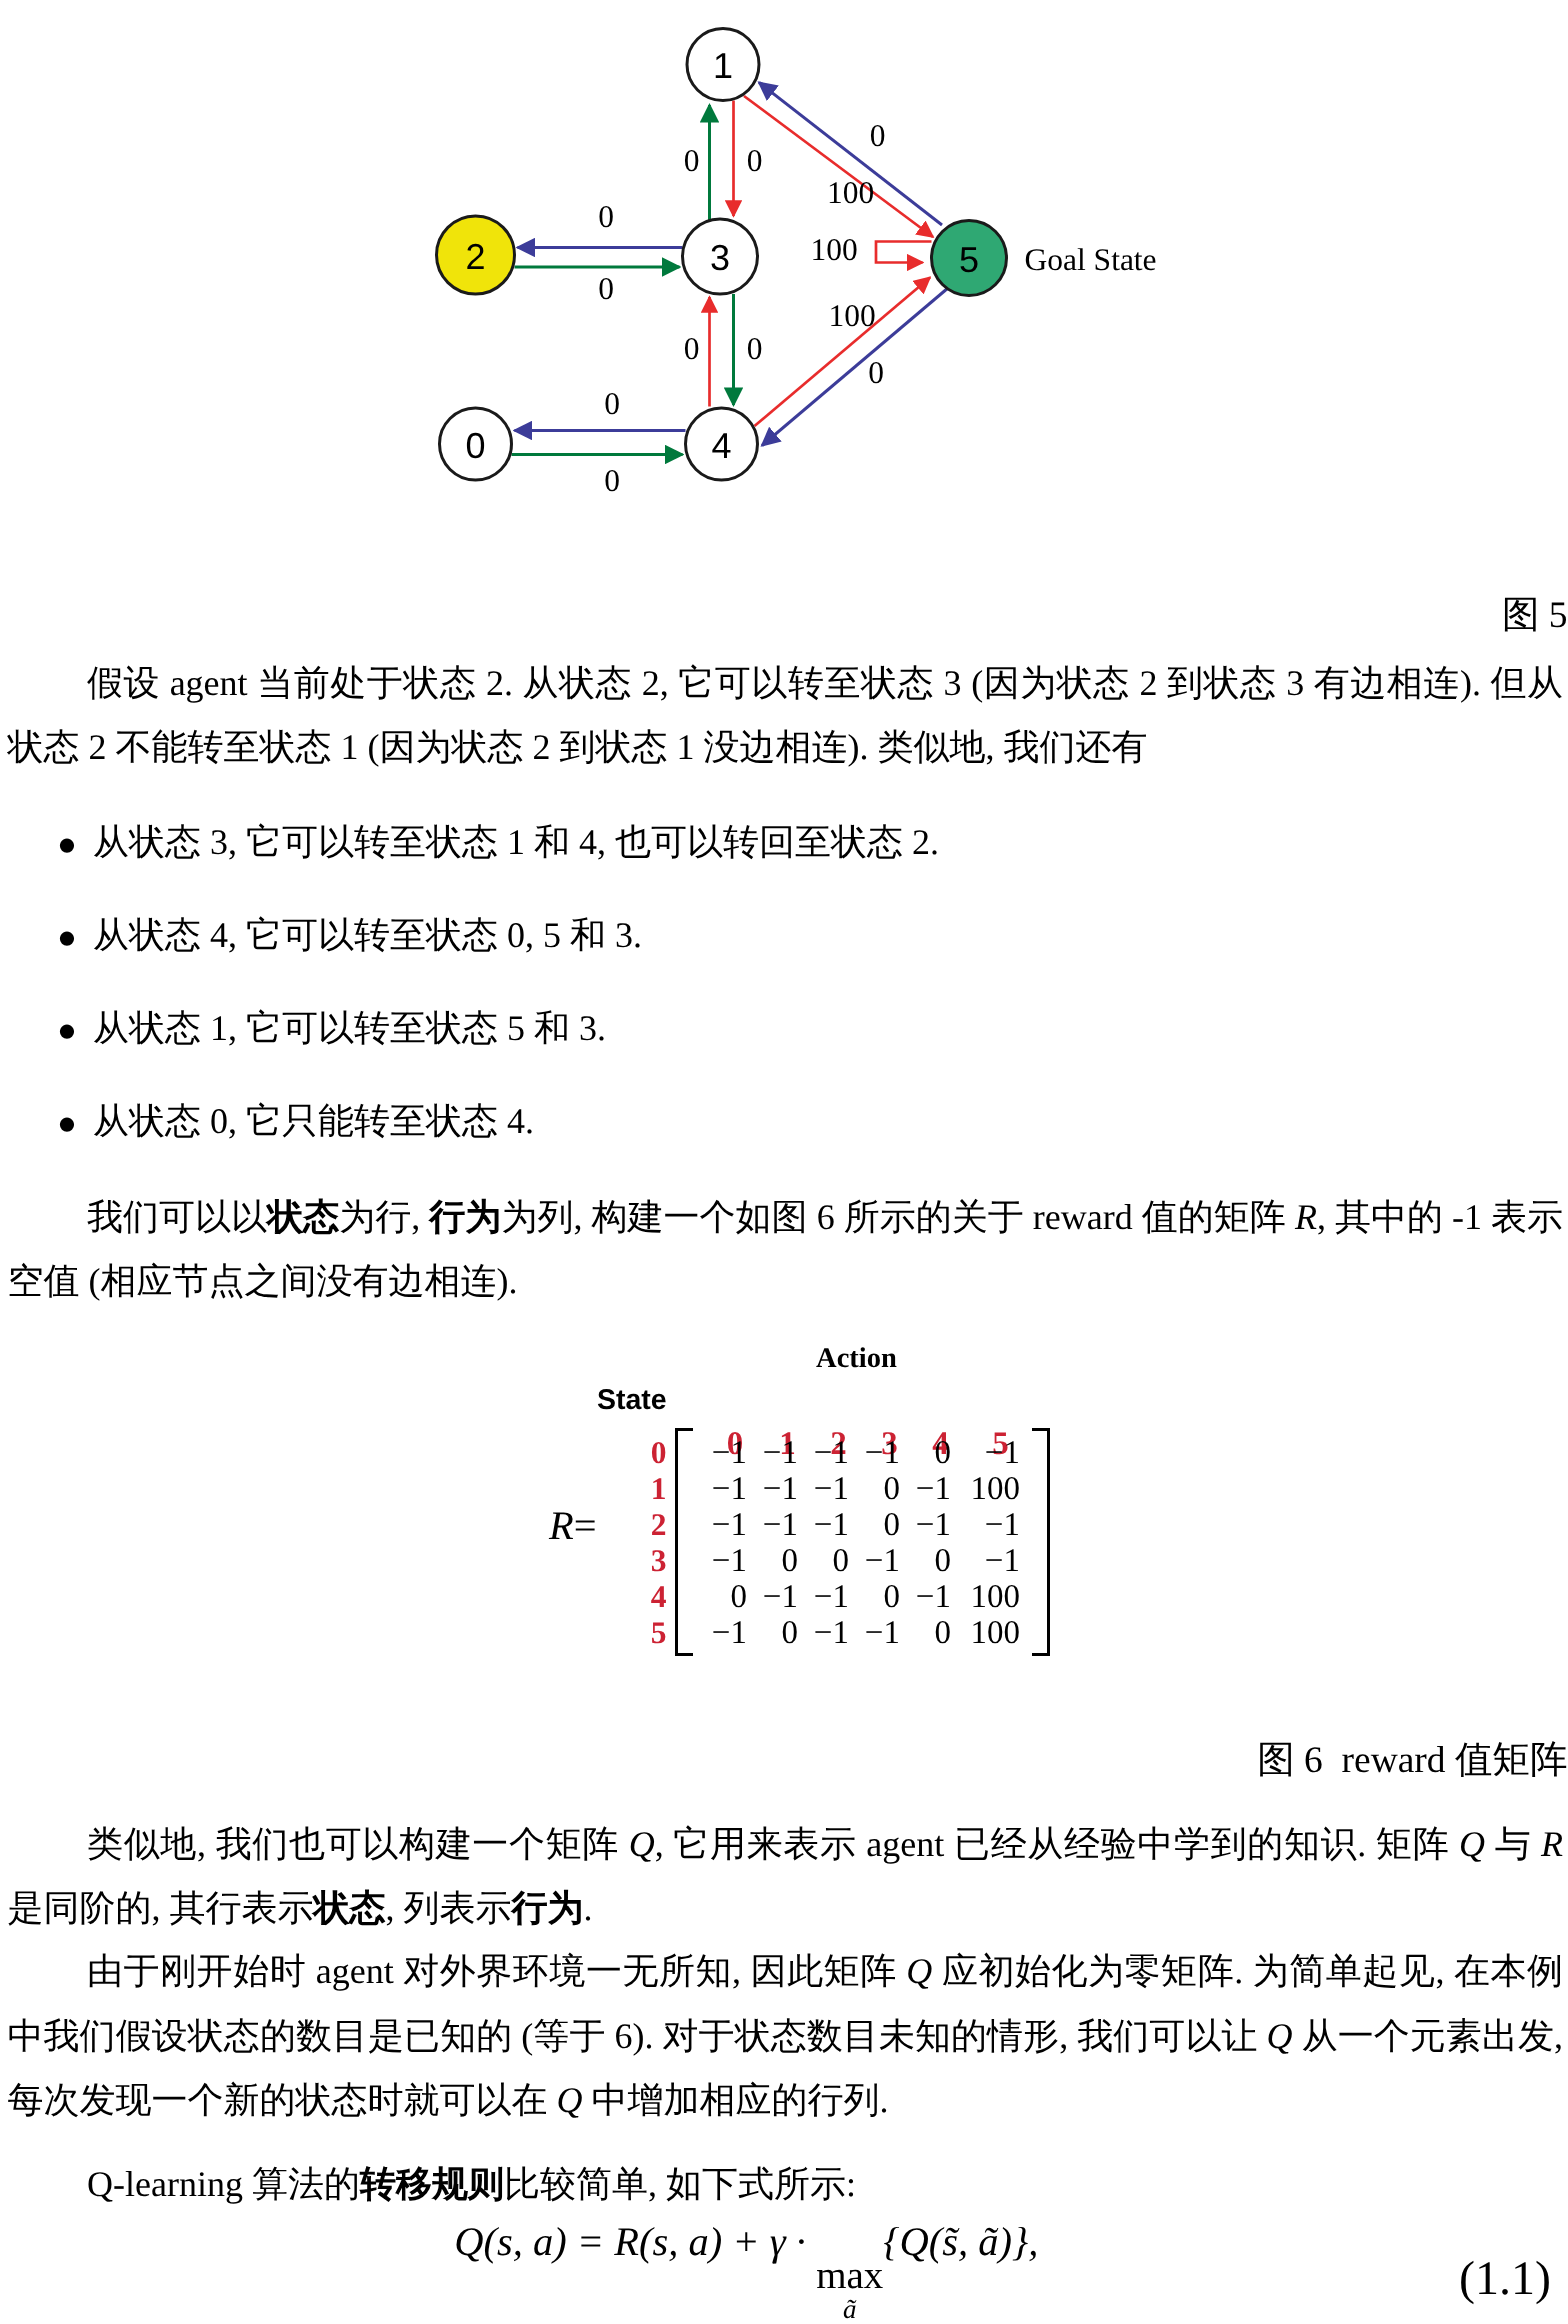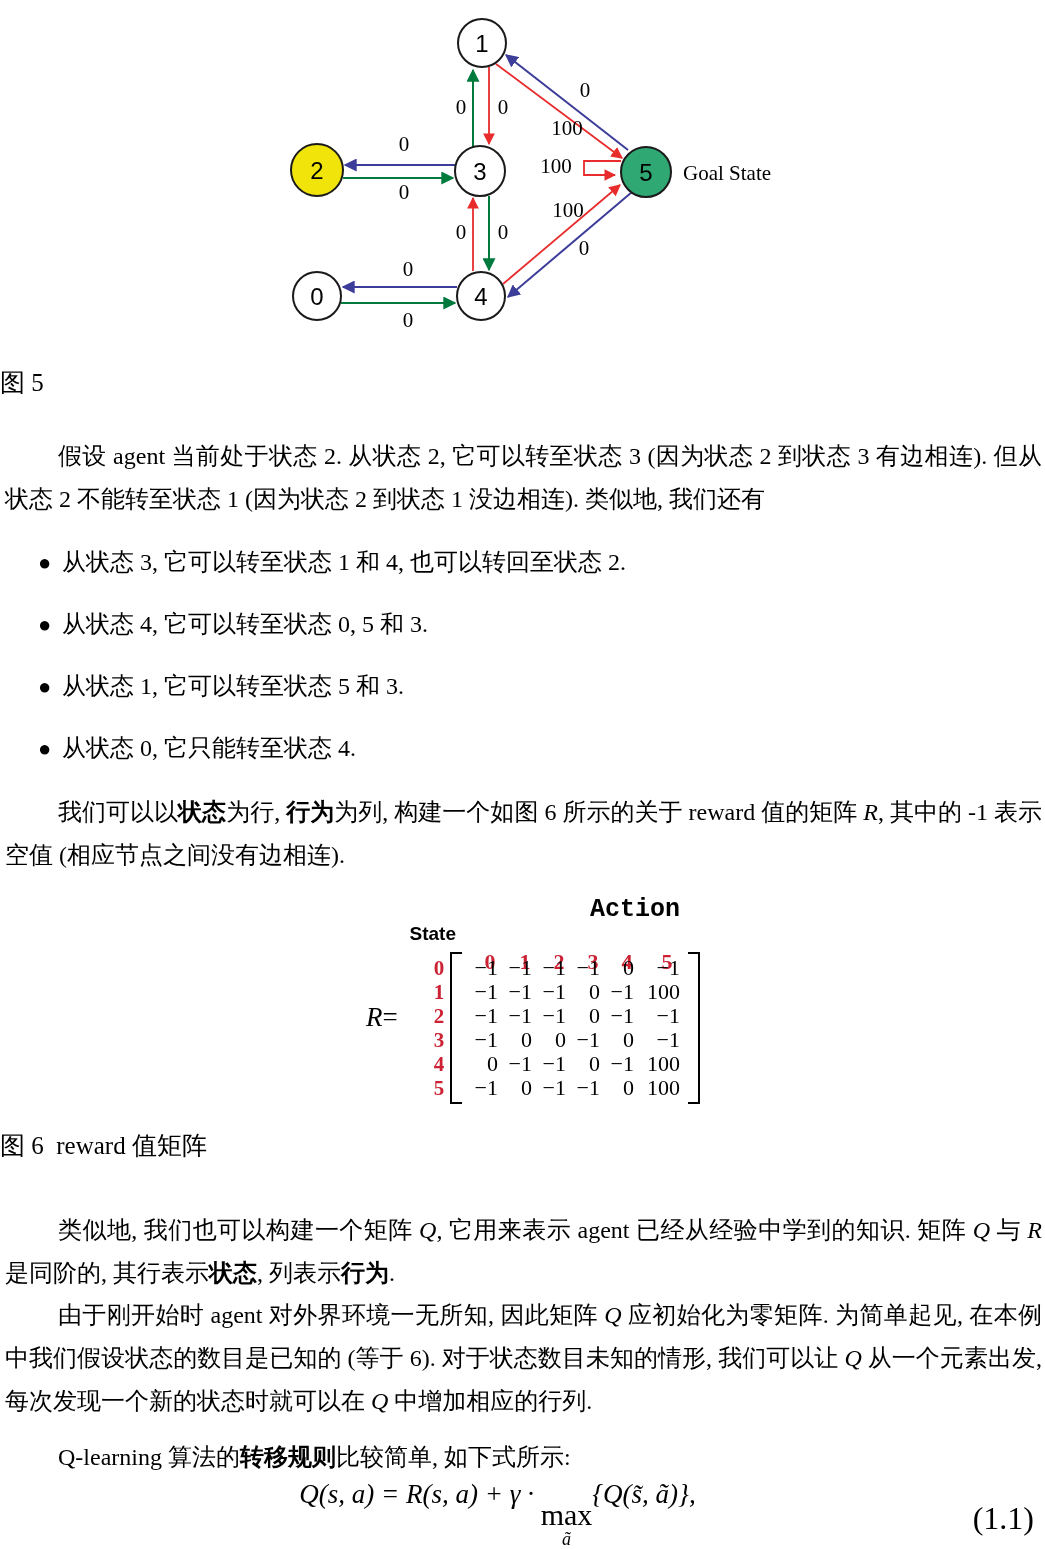--- a/index.html
+++ b/index.html
@@ -9,31 +9,31 @@
   }
   
   .body{
     position:absolute;left:5px;right:3px;margin:0;
     font-size:24px;line-height:43px;text-align:justify;
   }
   .indent{text-indent:53px;}
   .b{font-weight:700;}
   .i{font-style:italic;}
   .caption{
-    position:absolute;left:0;right:0;text-align:left;
-    font-size:25px;line-height:30px;
+    position:absolute;left:0;right:0;text-align:right;
+    font-size:25px;line-height:30px;margin-top:28px;
   }
   
   .bullets{position:absolute;left:5px;right:5px;list-style:none;margin:0;padding:0;}
   .bullets li{position:relative;padding-left:57px;font-size:24px;line-height:43px;margin-bottom:19px;}
   .bullets li .dot{position:absolute;left:33px;top:0;font-size:22px;}
   
-  .fig-action{position:absolute;left:462px;top:895px;width:218px;text-align:right;
-    font-family:Liberation Mono, monospace;font-weight:700;font-size:25px;}
-  .fig-state{position:absolute;left:398px;top:923px;width:58px;text-align:right;
+  .fig-action{position:absolute;left:462px;top:895px;width:218px;text-align:center;
+    font-family:Liberation Serif, serif;font-weight:700;font-size:19px;}
+  .fig-state{position:absolute;left:398px;top:923px;width:58px;text-align:left;
     font-family:"Liberation Sans","DejaVu Sans",sans-serif;font-weight:700;font-size:19px;}
   .mx-colheads{position:absolute;left:472px;top:921px;white-space:nowrap;margin-top:28px;}
   .mx-colheads span{display:inline-block;text-align:center;color:#cc2233;font-weight:700;font-size:22px;}
   .mx-colheads span:nth-child(1){width:36px;}
   .mx-colheads span:nth-child(2),.mx-colheads span:nth-child(3),
   .mx-colheads span:nth-child(4),.mx-colheads span:nth-child(5){width:34px;}
   .mx-colheads span:nth-child(6){width:46px;}
   .mx-rowlabels{position:absolute;left:424px;top:956px;width:30px;text-align:center;}
   .mx-rowlabels div{height:24px;line-height:24px;color:#cc2233;font-weight:700;font-size:21px;}
   .r-label{position:absolute;left:366px;top:1002px;font-size:27px;}
@@ -42,21 +42,21 @@
   .bracket.left{border-right:none;}
   .bracket.right{border-left:none;}
   .mx-grid{display:grid;grid-template-columns:36px 34px 34px 34px 34px 46px;padding:4px 4px;}
   .mx-grid .mcell{height:24px;line-height:24px;text-align:right;padding-right:4px;font-size:22px;}
   
   .equation{position:absolute;left:5px;right:5px;top:1482px;height:66px;
     display:flex;align-items:flex-end;justify-content:center;}
   .eq-inner{transform:translateX(-25px);font-size:27px;}
   .eq-it{font-style:italic;}
   .maxop{display:inline-flex;flex-direction:column;align-items:center;vertical-align:-22px;}
-  .maxop .op{font-size:30px;line-height:1.05;font-style:normal;}
+  .maxop .op{font-size:26px;line-height:1.05;font-style:normal;}
   .maxop .sub{font-size:18px;line-height:1;font-style:italic;}
   .eq-number{position:absolute;right:6px;top:18px;font-size:32px;font-style:normal;}
   
   .diagram{position:absolute;left:0;top:0;}
   .node-label{font-family:"Liberation Sans","DejaVu Sans",sans-serif;font-size:24px;}
   .edge-label{font-family:"Liberation Serif","DejaVu Serif",serif;font-size:21px;}
   .goal-label{font-family:"Liberation Serif","DejaVu Serif",serif;font-size:21px;}
 </style>
 </head>
 <body>

